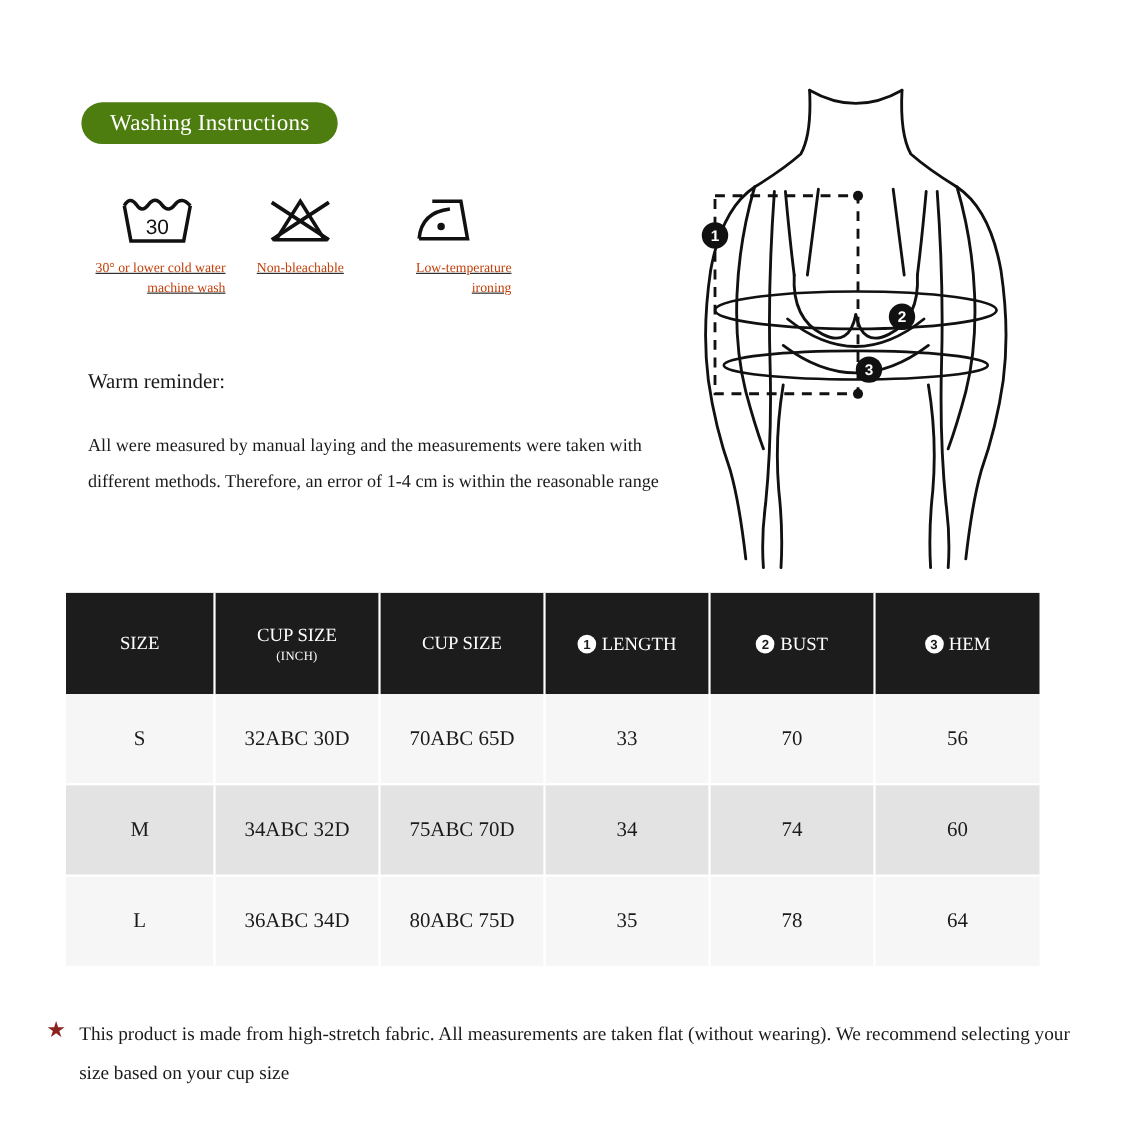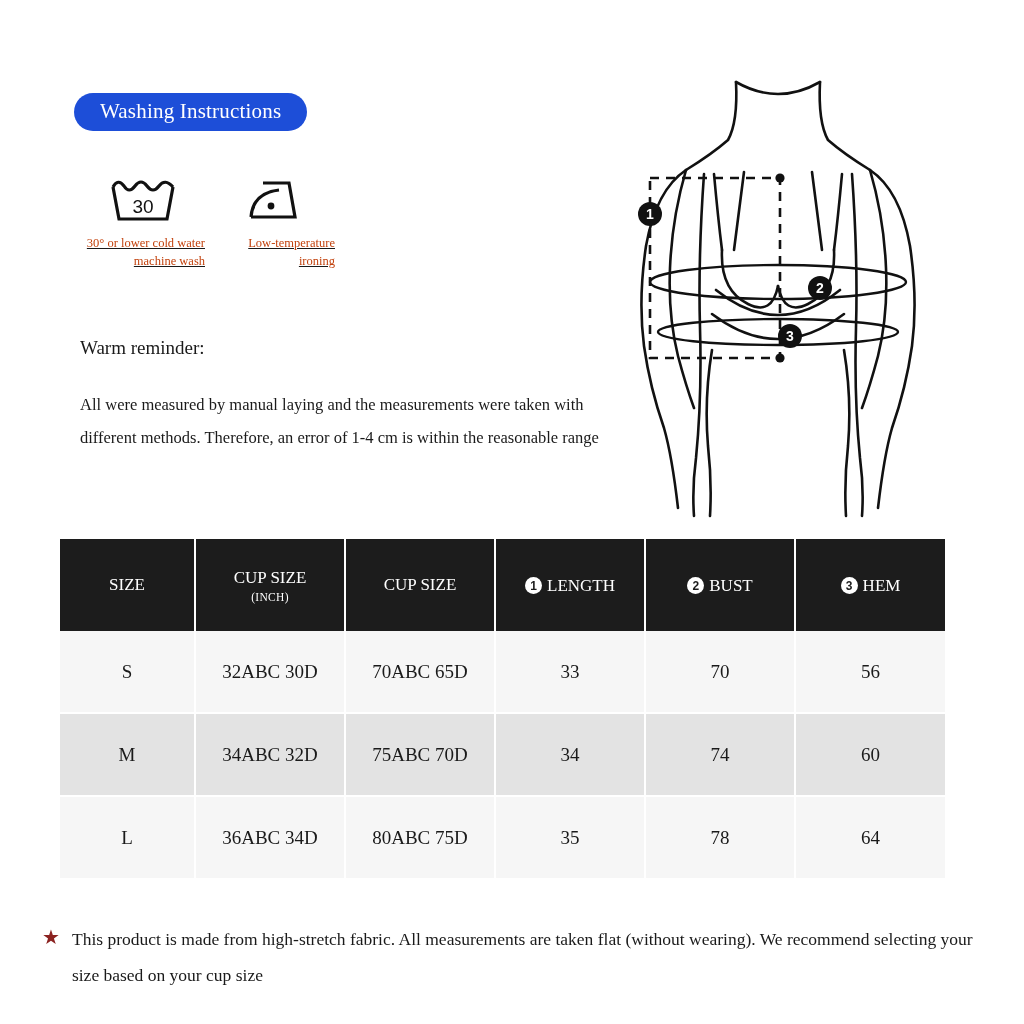--- a/index.html
+++ b/index.html
@@ -14,21 +14,21 @@
     color: #1a1a1a;
     position: relative;
     overflow: hidden;
   }
 
   
   .pill {
     position: absolute;
     left: 74px;
     top: 93px;
-    background: #1d4ed8;
+    background: #4d7c0f;
     color: #ffffff;
     border-radius: 20px;
     padding: 8px 26px 9px 26px;
     font-size: 21px;
     letter-spacing: 0.2px;
     line-height: 1;
     white-space: nowrap;
     font-family: Liberation Serif, serif;
   }
 
@@ -180,20 +180,30 @@
       <svg width="72" height="50" viewBox="0 0 72 50">
         <path d="M6 12 L12 44 L60 44 L66 12" fill="none" stroke="#111" stroke-width="3.2" stroke-linejoin="miter"></path>
         <path d="M6 12 Q11 3 17 11 Q22 19 28 11 Q34 3 40 11 Q46 19 52 11 Q58 3 66 12" fill="none" stroke="#111" stroke-width="3.2" stroke-linejoin="round"></path>
         <text x="36" y="38" text-anchor="middle" font-family="Liberation Sans, sans-serif" font-size="19" fill="#111">30</text>
       </svg>
     </div>
     <div class="care-label">30° or lower cold water machine wash</div>
   </div>
 
 
+  <div class="care-item">
+    <div class="care-glyph">
+      <svg width="72" height="50" viewBox="0 0 72 50">
+        <path d="M36 8 L58 43 L14 43 Z" fill="none" stroke="#111" stroke-width="3.2" stroke-linejoin="miter"></path>
+        <line x1="10" y1="9" x2="62" y2="43" stroke="#111" stroke-width="3.4"></line>
+        <line x1="62" y1="9" x2="10" y2="43" stroke="#111" stroke-width="3.4"></line>
+      </svg>
+    </div>
+    <div class="care-label">Non-bleachable</div>
+  </div>
 
   <div class="care-item">
     <div class="care-glyph">
       <svg width="72" height="50" viewBox="0 0 72 50">
         <path d="M14 42 L58 42 L52 8 L26 8" fill="none" stroke="#111" stroke-width="3.2" stroke-linejoin="miter"></path>
         <path d="M14 42 Q16 18 42 15" fill="none" stroke="#111" stroke-width="3.2"></path>
         <circle cx="34" cy="31" r="3.4" fill="#111"></circle>
       </svg>
     </div>
     <div class="care-label">Low-temperature ironing</div>

